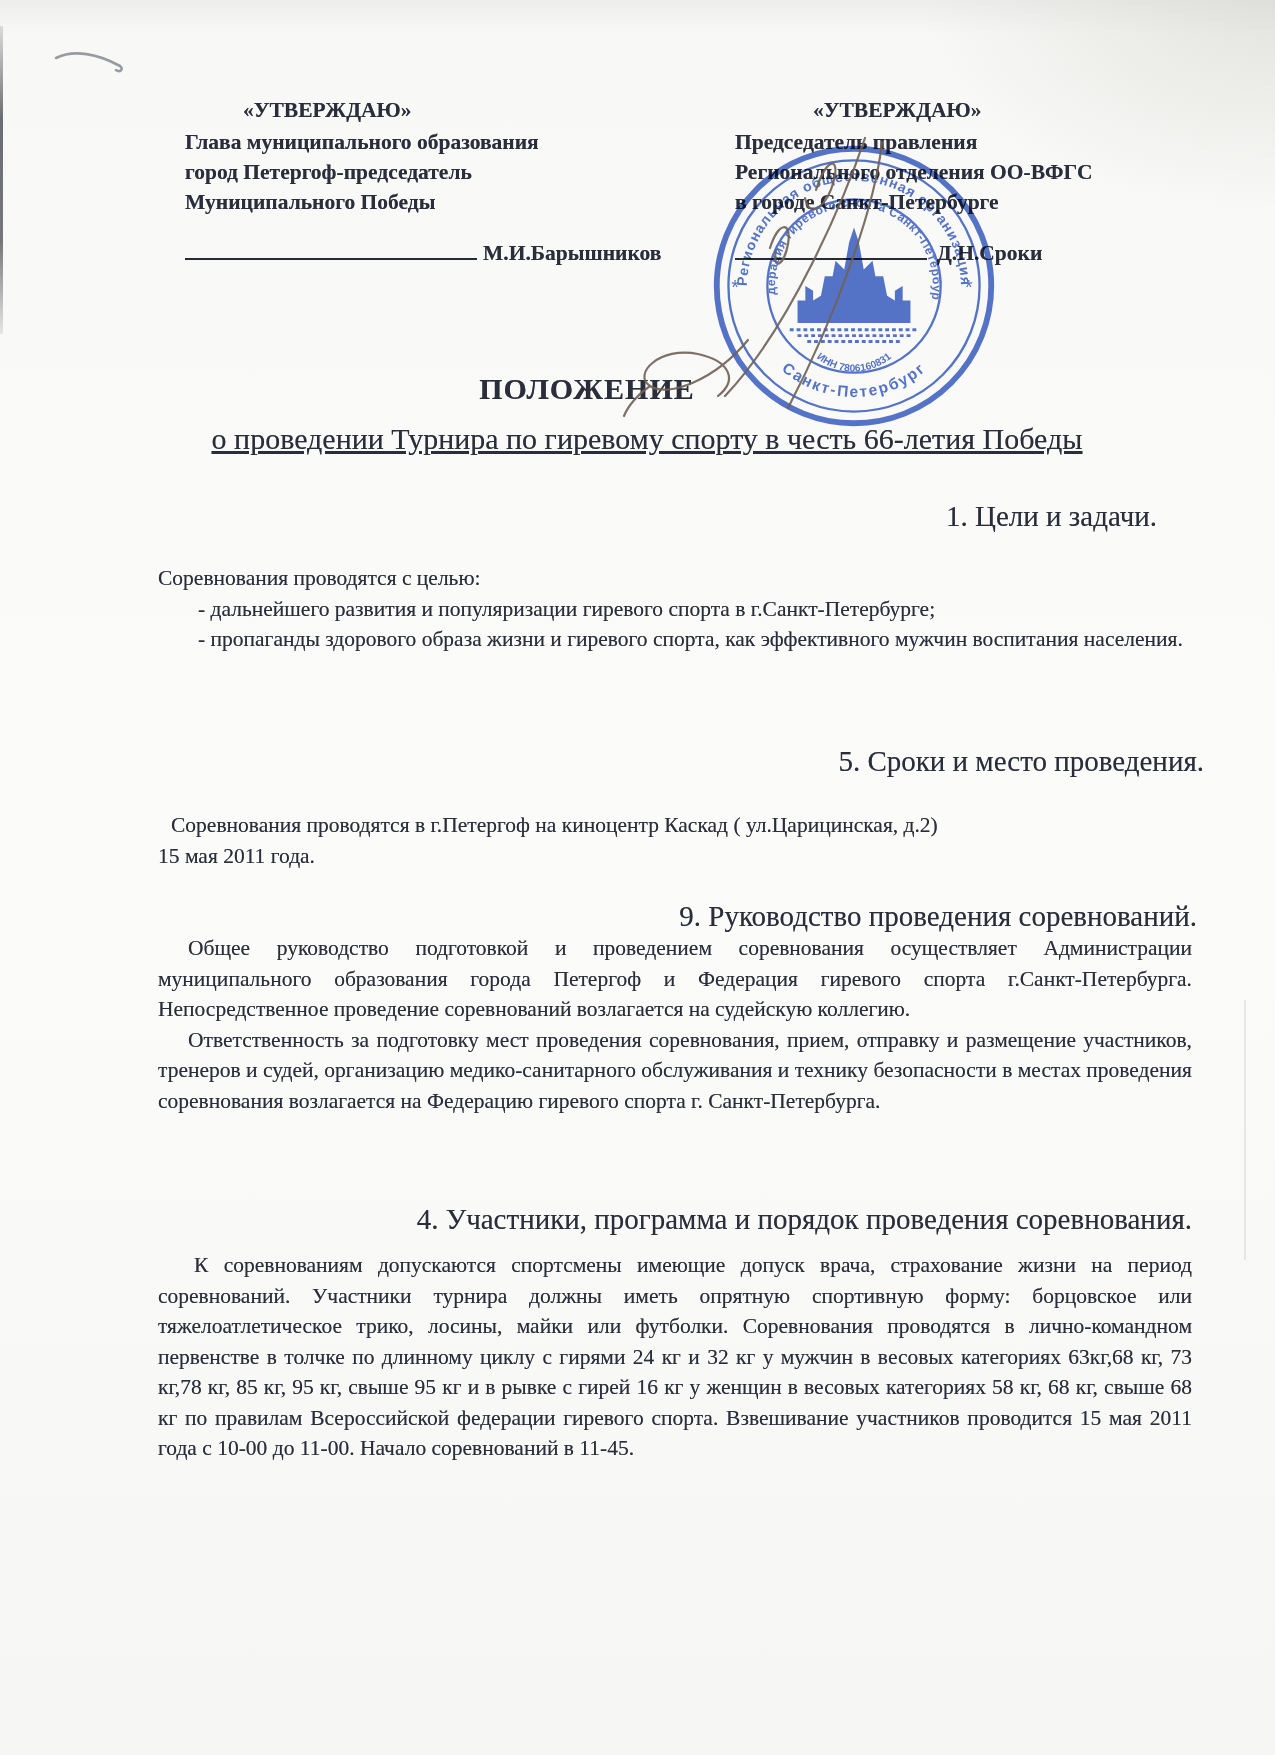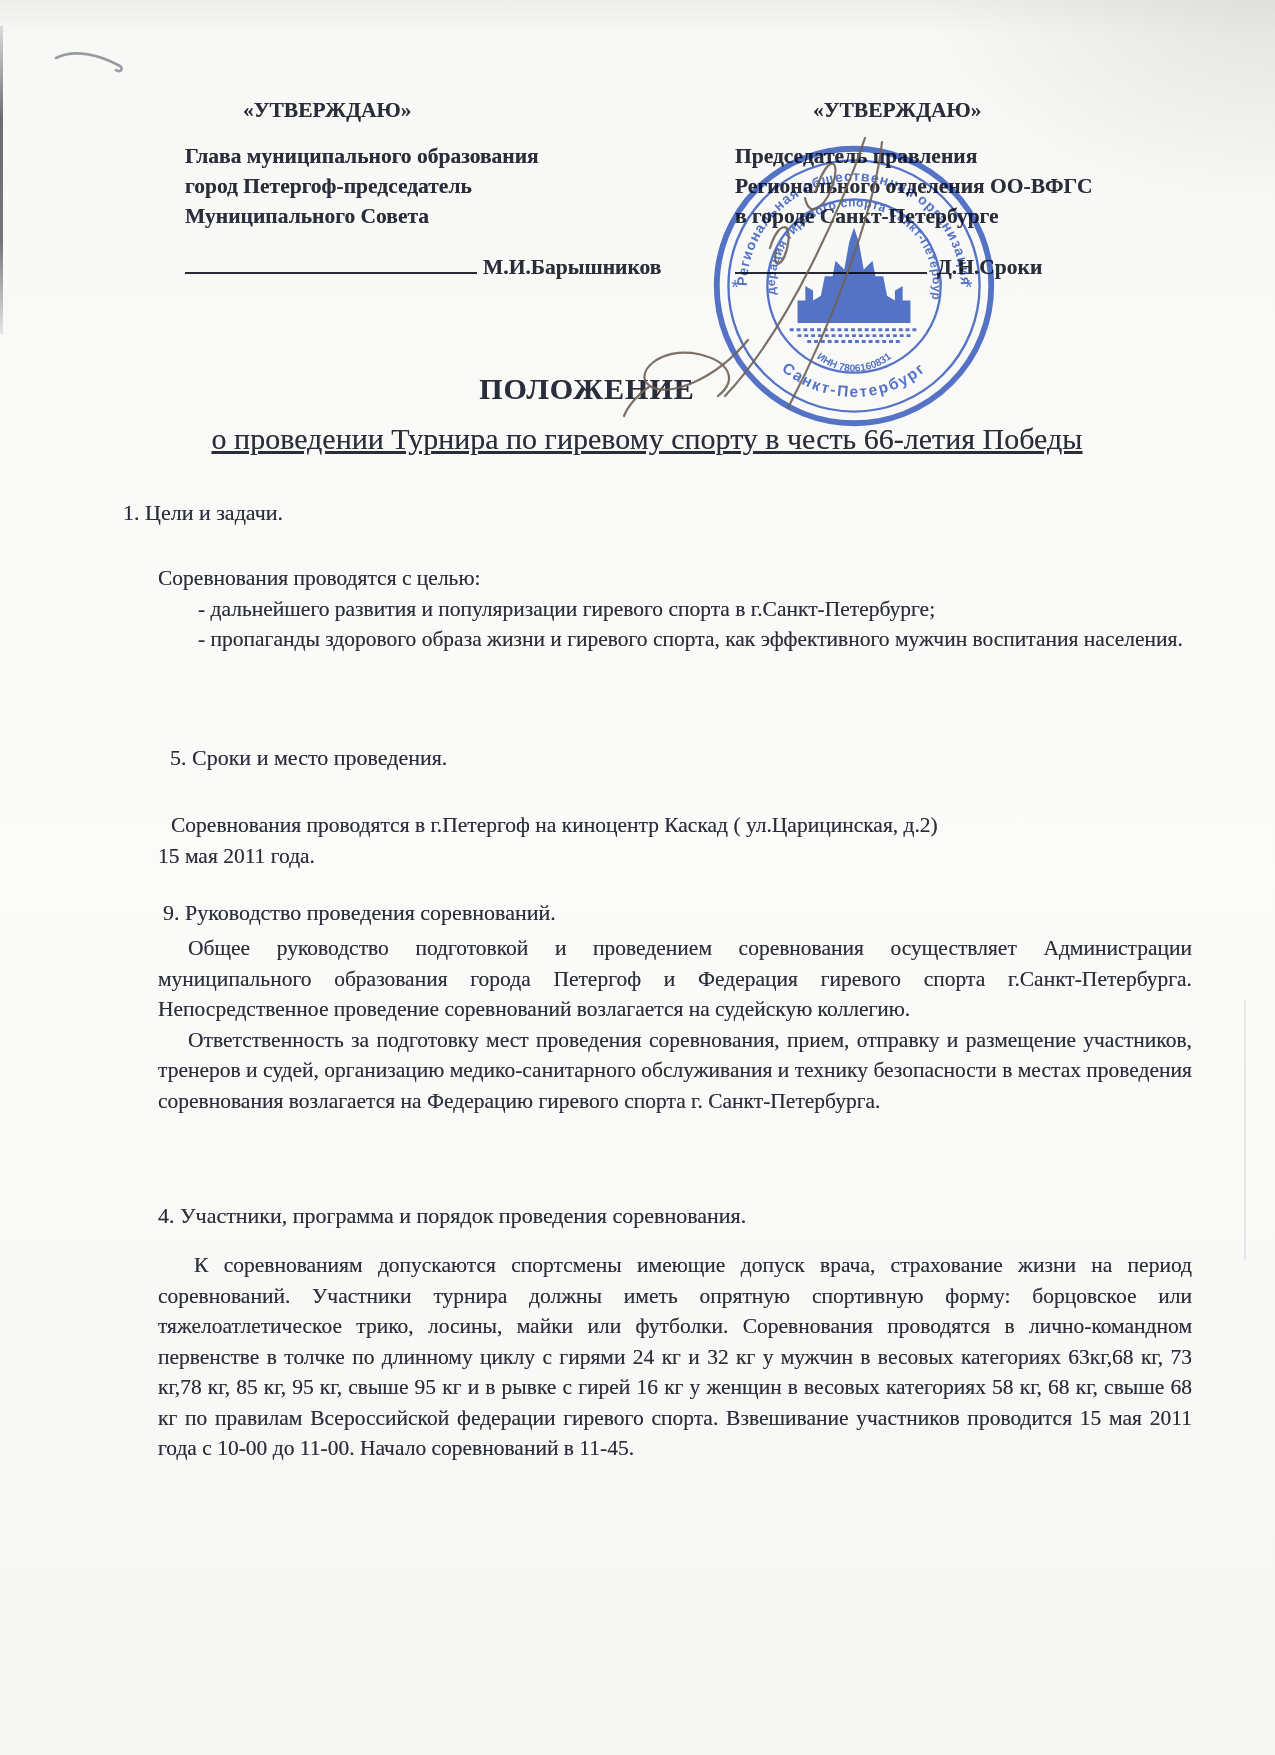--- a/index.html
+++ b/index.html
@@ -14,38 +14,38 @@
   .ink{ text-shadow:0 0 .6px rgba(42,46,58,.55); }
   
   .edge-line-left{position:absolute;left:0;top:26px;width:3px;height:308px;
     background:linear-gradient(180deg,rgba(60,63,70,.15),rgba(60,63,70,.75) 30%,rgba(60,63,70,.7) 70%,rgba(60,63,70,.1));}
   .edge-line-right{position:absolute;left:1244px;top:1000px;width:2px;height:260px;background:rgba(70,70,75,.10);}
   .pen-mark{position:absolute;left:50px;top:44px;width:90px;height:40px;}
   
   .approval{position:absolute;top:95px;width:430px;font-weight:bold;font-size:21.5px;line-height:30px;z-index:2;}
   .approval.left{left:185px;}
   .approval.right{left:735px;}
-  .appr-header{margin-bottom:16px;}
+  .appr-header{margin-bottom:2px;}
   .approval.left .appr-header{margin-left:58px;}
   .approval.right .appr-header{margin-left:78px;}
   .sig-row{margin-top:17px;white-space:nowrap;}
   .sig-rule{display:inline-block;vertical-align:baseline;border-bottom:2.5px solid #272b36;height:24px;}
   .approval.left .sig-rule{width:292px;margin-right:6px;}
   .approval.right .sig-rule{width:192px;margin-right:10px;}
   
   .stamp{position:absolute;left:708px;top:140px;width:292px;height:292px;z-index:5;
     opacity:.88;mix-blend-mode:multiply;}
   .signature-ink{position:absolute;left:620px;top:128px;width:420px;height:310px;z-index:6;}
   
   .title-block{position:absolute;left:158px;top:372px;width:1034px;text-align:center;z-index:1;}
   .title-main{font-size:30px;font-weight:bold;letter-spacing:1px;transform:translateX(-88px);}
   .title-sub1{font-size:30px;margin-top:16px;transform:translateX(-28px);text-decoration:underline;}
   .title-sub2{font-size:23px;margin-top:3px;transform:translateX(-70px);}
   
-  .sec-h{position:absolute;width:1034px;left:158px;text-align:left;font-size:22px;}
+  .sec-h{position:absolute;width:1034px;left:158px;text-align:right;font-size:29px;}
   .sec-h.h1{top:500px;transform:translateX(-35px);}
   .sec-h.h2{top:745px;transform:translateX(12px);}
   .sec-h.h3{top:900px;transform:translateX(5px);}
   .sec-h.h4{top:1203px;}
   .sec-body{position:absolute;left:158px;width:1034px;font-size:21.5px;line-height:30.5px;}
   .b1{top:563px;} .b2{top:810px;} .b3{top:933px;} .b4{top:1250px;}
   .para{margin:0;}
   .ind12{text-indent:13px;}
   .ind40{text-indent:40px;text-align:justify;}
   .ind30{text-indent:30px;text-align:justify;}
@@ -60,21 +60,21 @@
   <div class="edge-line-right"></div>
 
   <svg class="pen-mark" viewBox="0 0 90 40">
     <path d="M6,14 C 24,5 48,10 70,22 c 4,3 0,7 -4,4" fill="none" stroke="#959ba1" stroke-width="2.6" stroke-linecap="round"></path>
   </svg>
 
   <div class="approval left ink">
     <div class="appr-header">«УТВЕРЖДАЮ»</div>
     <div>Глава муниципального образования</div>
     <div>город Петергоф-председатель</div>
-    <div>Муниципального Совета</div>
+    <div>Муниципального Победы</div>
     <div class="sig-row">
       <span class="sig-rule"></span><span>М.И.Барышников</span>
     </div>
   </div>
 
   <div class="approval right ink">
     <div class="appr-header">«УТВЕРЖДАЮ»</div>
     <div>Председатель правления</div>
     <div>Регионального отделения ОО-ВФГС</div>
     <div>в городе Санкт-Петербурге</div>

